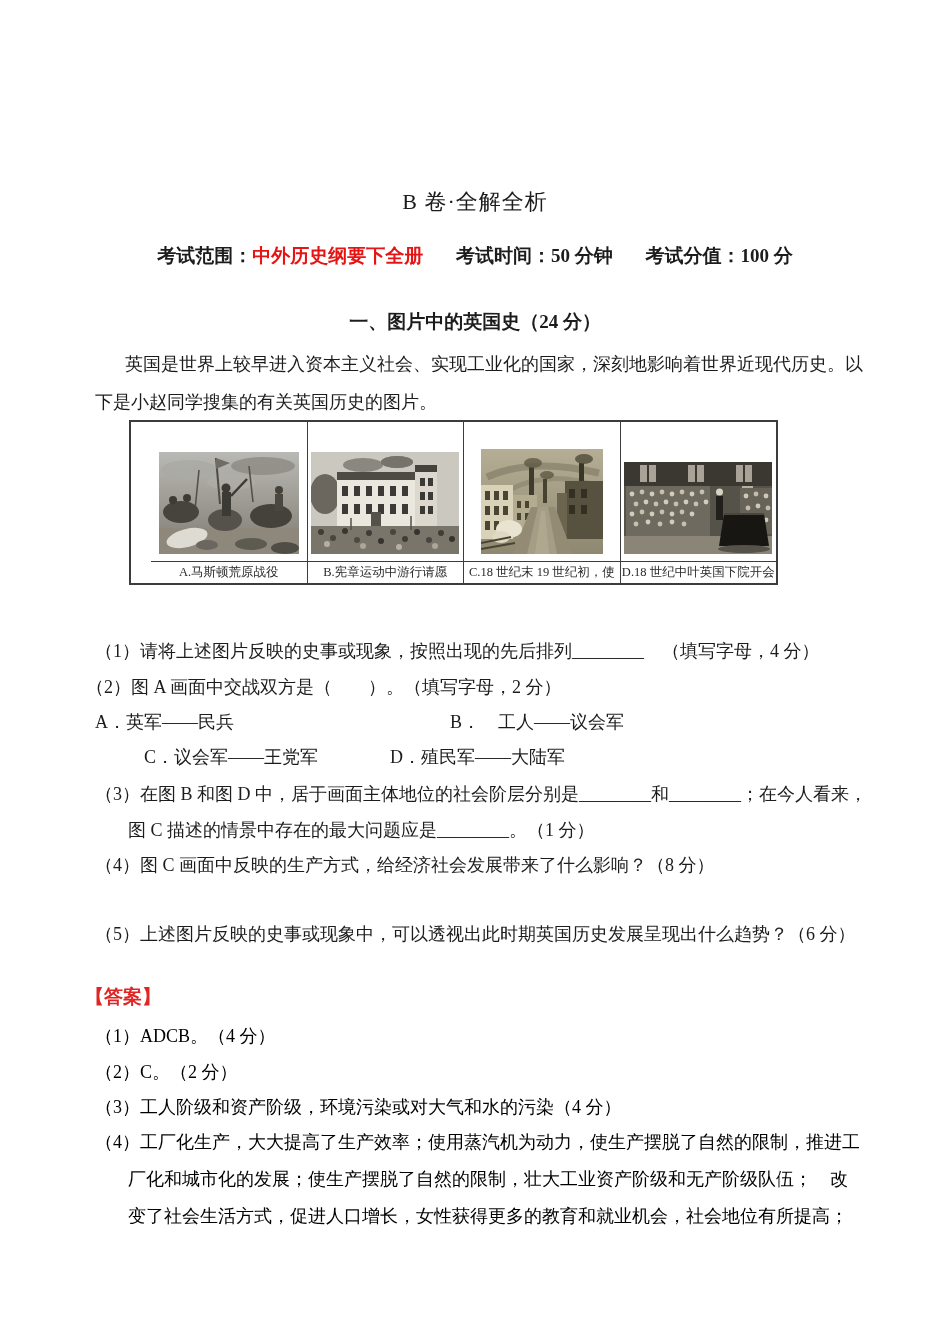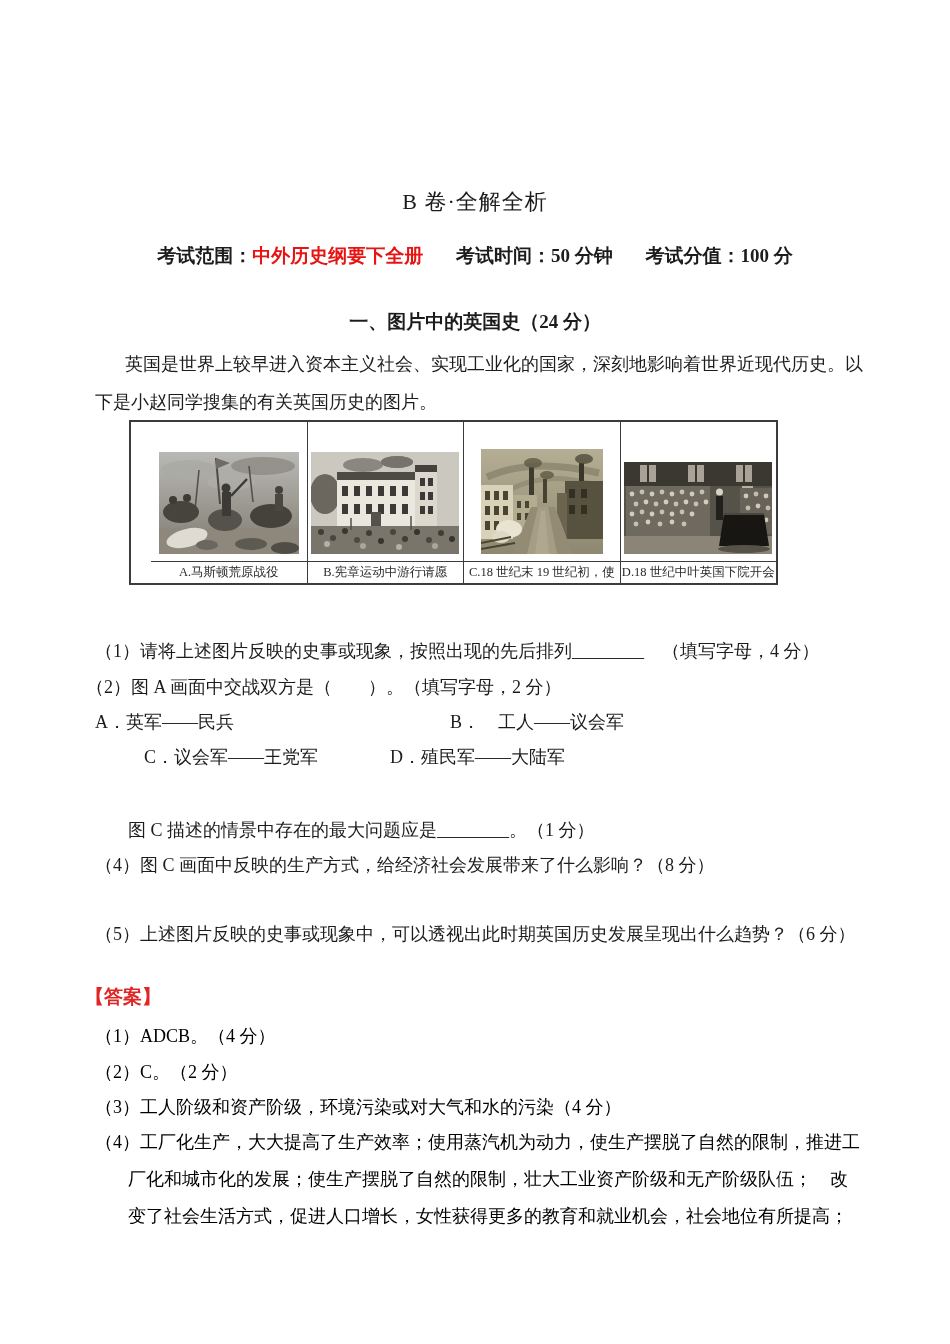--- a/index.html
+++ b/index.html
@@ -285,20 +285,21 @@
       <div class="fig-caption">D.18 世纪中叶英国下院开会</div>
     </div>
   </div>
 
   <div class="line q1">（1）请将上述图片反映的史事或现象，按照出现的先后排列________　（填写字母，4 分）</div>
   <div class="line q2">（2）图 A 画面中交战双方是（　　）。（填写字母，2 分）</div>
   <div class="line opt-a">A．英军——民兵</div>
   <div class="line opt-b">B．　工人——议会军</div>
   <div class="line opt-c">C．议会军——王党军</div>
   <div class="line opt-d">D．殖民军——大陆军</div>
+  <div class="line q3l1">（3）在图 B 和图 D 中，居于画面主体地位的社会阶层分别是________和________；在今人看来，</div>
   <div class="line q3l2">图 C 描述的情景中存在的最大问题应是________。（1 分）</div>
   <div class="line q4">（4）图 C 画面中反映的生产方式，给经济社会发展带来了什么影响？（8 分）</div>
   <div class="line q5">（5）上述图片反映的史事或现象中，可以透视出此时期英国历史发展呈现出什么趋势？（6 分）</div>
 
   <div class="line ans-header">【答案】</div>
   <div class="line ans a1">（1）ADCB。（4 分）</div>
   <div class="line ans a2">（2）C。（2 分）</div>
   <div class="line ans a3">（3）工人阶级和资产阶级，环境污染或对大气和水的污染（4 分）</div>
   <div class="line ans a4l1">（4）工厂化生产，大大提高了生产效率；使用蒸汽机为动力，使生产摆脱了自然的限制，推进工</div>
   <div class="line ans a4l2">厂化和城市化的发展；使生产摆脱了自然的限制，壮大工业资产阶级和无产阶级队伍；　改</div>

